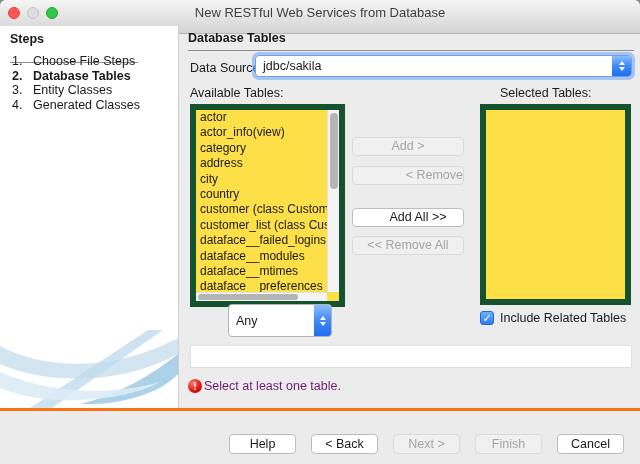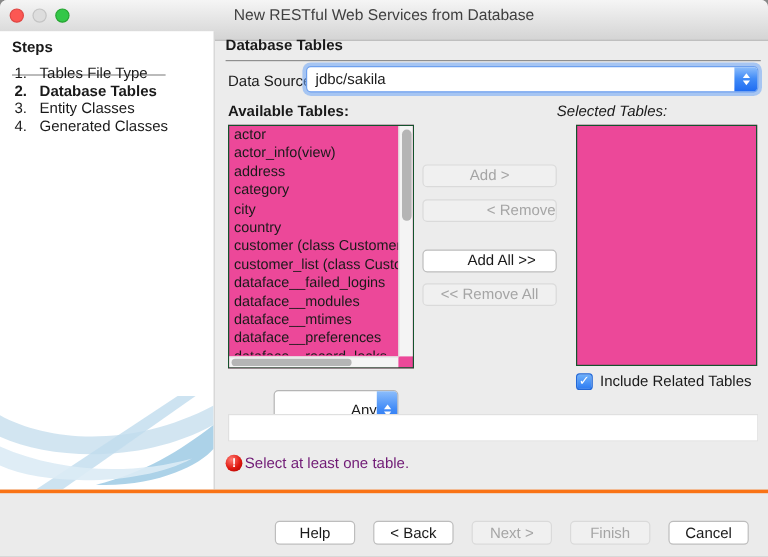--- a/index.html
+++ b/index.html
@@ -23,38 +23,38 @@
   .steps-list { position:absolute; left:12px; top:28px; }
   .step { display:flex; line-height:14.5px; }
   .step .num { width:21px; }
   .step.active { font-weight:bold; }
   .swoosh { position:absolute; left:0; bottom:0; width:178px; height:84px; }
 
   
   .main-head { position:absolute; left:188px; top:31px; width:446px; font-weight:bold; padding-bottom:5px; border-bottom:1px solid #8f8f8f; }
   .label { position:absolute; color:#1a1a1a; }
   .ds-label { left:190px; top:61px; }
-  .avail-label { left:190px; top:86px;font-weight:bold; }
-  .sel-label { left:464px; top:86px;font-style:italic; }
+  .avail-label { left:190px; top:86px; }
+  .sel-label { left:500px; top:86px; }
 
   
   .combo { position:absolute; background:#fff; border:1px solid #9fb9e2; border-radius:4px; display:flex; align-items:center; }
   .combo.focused { box-shadow:0 0 0 3px rgba(110,165,248,0.55); border-color:#6ea0ee; }
   .combo .val { flex:1; padding-left:7px; white-space:nowrap; overflow:hidden; }
   .combo .stepper { height:100%; border-radius:0 3px 3px 0; background:linear-gradient(#8cbdfb,#418bf7 48%,#1f6cf1);
     display:flex; flex-direction:column; justify-content:center; align-items:center; }
   .arr-up { width:0; height:0; border-left:3.5px solid transparent; border-right:3.5px solid transparent; border-bottom:4px solid #fff; margin-bottom:2px; }
   .arr-dn { width:0; height:0; border-left:3.5px solid transparent; border-right:3.5px solid transparent; border-top:4px solid #fff; }
   .ds-combo { left:255px; top:55px; width:377px; height:22px; }
   .ds-combo .stepper { width:19px; }
-  .any-combo { left:228px; top:325px; width:104px; height:33px; border-color:#b5b5b5;text-align:right; }
+  .any-combo { left:228px; top:304px; width:104px; height:33px; border-color:#b5b5b5; }
   .any-combo .stepper { width:17px; }
 
   
-  .listbox { position:absolute; background:#ec4899; border:1px solid #14532d;padding-left:28px; }
+  .listbox { position:absolute; background:#fde047; border:6px solid #14532d;padding-left:28px; }
   .avail-list { left:190px; top:104px; width:155px; height:203px; }
   .sel-list { left:480px; top:104px; width:151px; height:201px; }
   .rows { position:absolute; left:0; top:0; right:12px; bottom:9px; overflow:hidden; font-size:12px; }
   .row { height:15.4px; line-height:15.4px; padding-left:4px; white-space:nowrap; }
   .row.clip { height:6px; overflow:hidden; }
   .vscroll { position:absolute; right:0; top:0; bottom:9px; width:12px; background:#f4f4f4; border-left:1px solid #e2e2e2; }
   .vthumb { position:absolute; left:1.5px; top:3px; width:8px; height:76px; background:#b5b5b5; border-radius:4px; }
   .hscroll { position:absolute; left:0; right:12px; bottom:0; height:9px; background:#f4f4f4; border-top:1px solid #e2e2e2; }
   .hthumb { position:absolute; left:2px; top:1px; height:6px; width:100px; background:#b5b5b5; border-radius:3px; }
 
@@ -93,21 +93,21 @@
     <span class="tl gray"></span>
     <span class="tl green"></span>
     <div class="title">New RESTful Web Services from Database</div>
   </div>
 
   <div class="sidebar">
     <div class="steps-head">Steps</div>
     <div class="steps-list">
       <div class="step">
         <span class="num">1.</span>
-        <span>Tables File Type</span>
+        <span>Choose File Steps</span>
       </div>
       <div class="step active">
         <span class="num">2.</span>
         <span>Database Tables</span>
       </div>
       <div class="step">
         <span class="num">3.</span>
         <span>Entity Classes</span>
       </div>
       <div class="step">
@@ -134,22 +134,22 @@
       </span>
   </div>
 
   <div class="label avail-label">Available Tables:</div>
   <div class="label sel-label">Selected Tables:</div>
 
   <div class="listbox avail-list">
     <div class="rows">
       <div class="row">actor</div>
       <div class="row">actor_info(view)</div>
+      <div class="row">category</div>
       <div class="row">address</div>
-      <div class="row">category</div>
       <div class="row">city</div>
       <div class="row">country</div>
       <div class="row">customer (class Customer</div>
       <div class="row">customer_list (class Custo</div>
       <div class="row">dataface__failed_logins</div>
       <div class="row">dataface__modules</div>
       <div class="row">dataface__mtimes</div>
       <div class="row">dataface__preferences</div>
       <div class="row clip">dataface__record_locks</div>
     </div>

